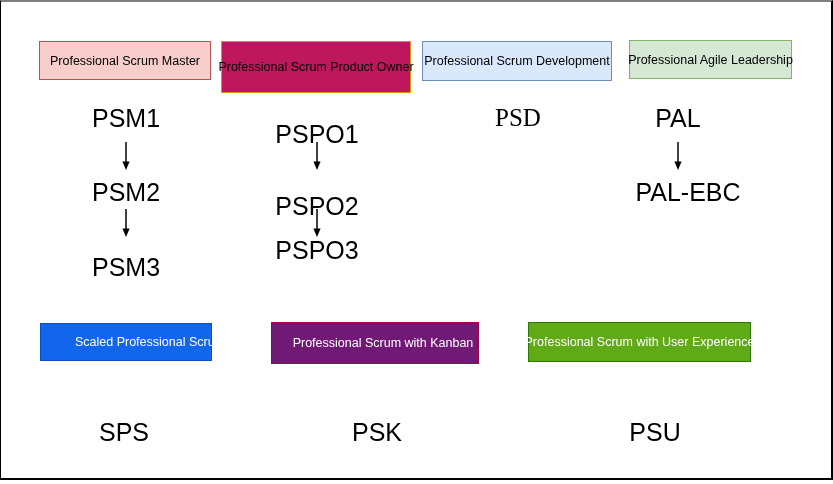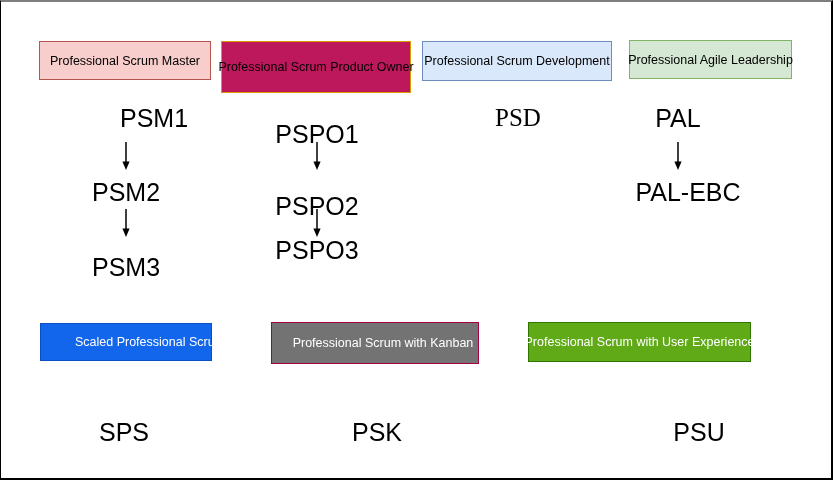--- a/index.html
+++ b/index.html
@@ -67,21 +67,21 @@
 <div class="canvas">
 
   <div class="hdr-box" style="left: 38px; top: 30px; width: 172px; height: 39px; background-color: rgb(248, 206, 204); border-color: rgb(184, 84, 80); color: rgb(0, 0, 0);">Professional Scrum Master</div>
 
   <div class="hdr-box" style="left: 220px; top: 30px; width: 190px; height: 52px; background-color: #be185d; border-color: rgb(215, 155, 0); color: rgb(0, 0, 0);">Professional Scrum Product Owner</div>
 
   <div class="hdr-box" style="left: 628px; top: 29px; width: 163px; height: 39px; background-color: rgb(213, 232, 212); border-color: rgb(130, 179, 102); color: rgb(0, 0, 0);">Professional Agile Leadership</div>
 
   <div class="hdr-box" style="left: 421px; top: 30px; width: 190px; height: 40px; background-color: rgb(218, 232, 252); border-color: rgb(108, 142, 191); color: rgb(0, 0, 0);">Professional Scrum Development</div>
 
-  <div class="cert" style="left:125px; top:116px;margin-left:28px;">PSM1</div>
+  <div class="cert" style="left:125px; top:116px;">PSM1</div>
   <svg class="arrow" style="left:125px; top:140px;" viewBox="0 0 12 28">
     <line x1="6" y1="0" x2="6" y2="20" stroke="#000" stroke-width="1.5"></line>
     <path d="M6 28 L2.4 19.5 L9.6 19.5 Z" fill="#000"></path>
   </svg>
   <div class="cert" style="left:125px; top:190px;">PSM2</div>
   <svg class="arrow" style="left:125px; top:207px;" viewBox="0 0 12 28">
     <line x1="6" y1="0" x2="6" y2="20" stroke="#000" stroke-width="1.5"></line>
     <path d="M6 28 L2.4 19.5 L9.6 19.5 Z" fill="#000"></path>
   </svg>
   <div class="cert" style="left:125px; top:248px;margin-top:17px;">PSM3</div>
@@ -102,21 +102,21 @@
 
   <div class="cert" style="left:677px; top:116px;">PAL</div>
   <svg class="arrow" style="left:677px; top:140px;" viewBox="0 0 12 28">
     <line x1="6" y1="0" x2="6" y2="20" stroke="#000" stroke-width="1.5"></line>
     <path d="M6 28 L2.4 19.5 L9.6 19.5 Z" fill="#000"></path>
   </svg>
   <div class="cert" style="left:687px; top:190px;">PAL-EBC</div>
 
   <div class="solid-box" style="left: 39px; top: 321px; width: 172px; height: 38px; background-color: rgb(18, 102, 236); border-color: rgb(11, 79, 197); color: rgb(255, 255, 255); padding-left: 48px;">Scaled Professional Scrum</div>
 
-  <div class="solid-box" style="left: 270px; top: 320px; width: 208px; height: 42px; background-color: #737373; border-color: rgb(165, 0, 64); color: rgb(255, 255, 255); padding-left: 16px;">Professional Scrum with Kanban</div>
+  <div class="solid-box" style="left: 270px; top: 320px; width: 208px; height: 42px; background-color: #701a75; border-color: rgb(165, 0, 64); color: rgb(255, 255, 255); padding-left: 16px;">Professional Scrum with Kanban</div>
 
   <div class="solid-box" style="left: 527px; top: 320px; width: 223px; height: 40px; background-color: rgb(96, 169, 23); border-color: rgb(45, 118, 0); color: rgb(255, 255, 255);">Professional Scrum with User Experience</div>
 
   <div class="cert" style="left:123px; top:430px;">SPS</div>
   <div class="cert" style="left:376px; top:430px;">PSK</div>
-  <div class="cert" style="left:654px; top:430px;margin-left:44px;">PSU</div>
+  <div class="cert" style="left:654px; top:430px;">PSU</div>
 
 </div>
 
 </body></html>

